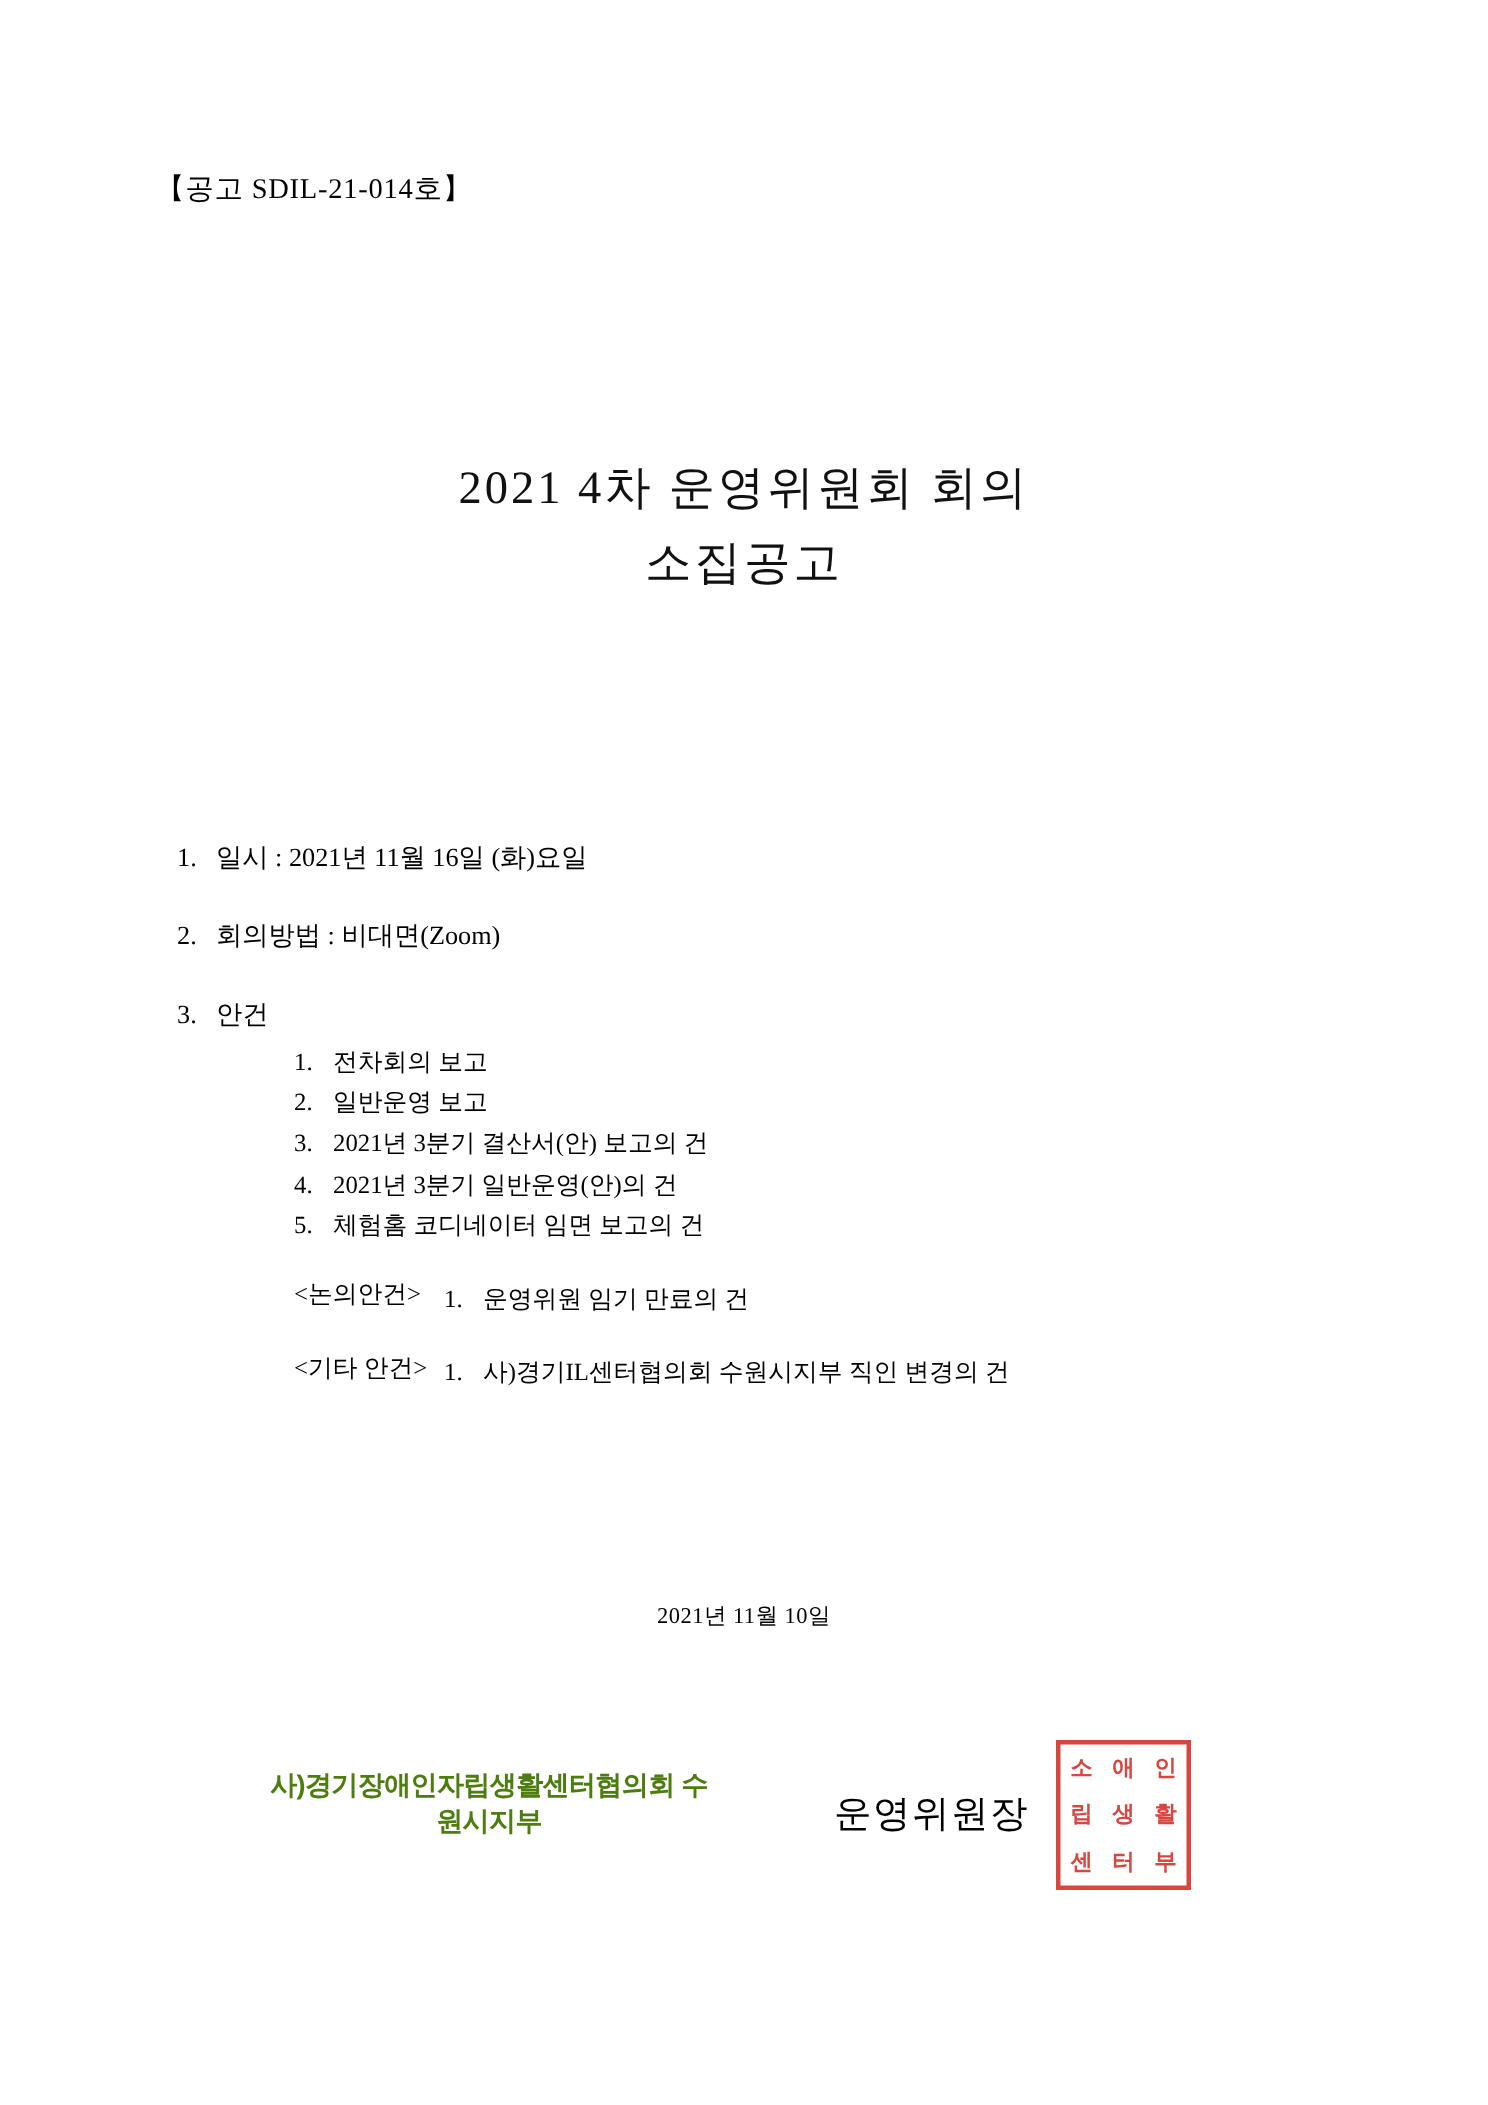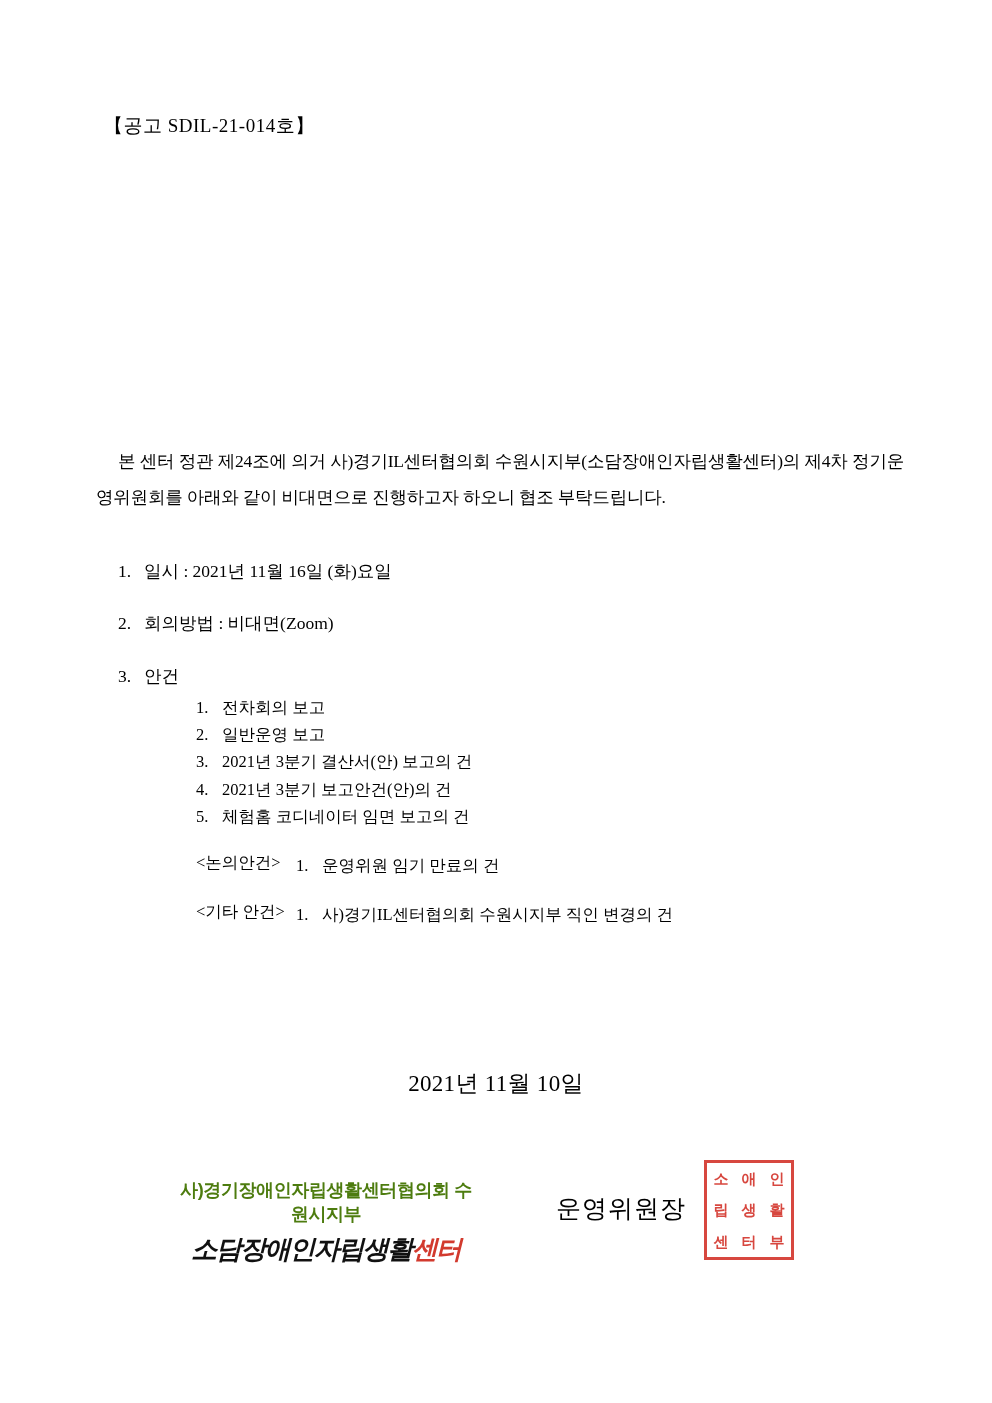--- a/index.html
+++ b/index.html
@@ -170,21 +170,21 @@
   }
   .agenda-txt { flex: 1; }
 
   
   .date {
     position: absolute;
     left: 0;
     right: 0;
     top: 1068px;
     text-align: center;
-    font-size: 23px;
+    font-size: 15px;
     letter-spacing: 0.3px;
   }
 
   
   .sig {
     position: absolute;
     left: 0;
     right: 0;
     top: 1160px;
     height: 140px;
@@ -245,22 +245,25 @@
   }
 </style>
 </head>
 <body>
 
 <div class="page">
 
   <div class="notice-id">【공고 SDIL-21-014호】</div>
 
 
-
-  <div class="intro">본 센터 정관 제24조에 의거 사)경기IL센터협의회 수원시지부(소담장애인자립생활센터)의 제4차 정기운영위원회를 아래와 같이 비대면으로 진행하고자 하오니 협조 부탁드립니다.</div>
+  <div class="title">
+    <span class="l1">2021 4차 운영위원회 회의</span>
+    <span class="l2">소집공고</span>
+  </div>
+
 
   <div class="items">
     <div class="item">
       <span class="item-no">1.</span>
       <span class="item-text">일시 : 2021년 11월 16일 (화)요일</span>
     </div>
     <div class="item">
       <span class="item-no">2.</span>
       <span class="item-text">회의방법 : 비대면(Zoom)</span>
     </div>
@@ -281,21 +284,21 @@
         <div class="agenda-line">
           <span class="agenda-num">2.</span>
           <span class="agenda-txt">일반운영 보고</span>
         </div>
         <div class="agenda-line">
           <span class="agenda-num">3.</span>
           <span class="agenda-txt">2021년 3분기 결산서(안) 보고의 건</span>
         </div>
         <div class="agenda-line">
           <span class="agenda-num">4.</span>
-          <span class="agenda-txt">2021년 3분기 보고안건(안)의 건</span>
+          <span class="agenda-txt">2021년 3분기 일반운영(안)의 건</span>
         </div>
         <div class="agenda-line">
           <span class="agenda-num">5.</span>
           <span class="agenda-txt">체험홈 코디네이터 임면 보고의 건</span>
         </div>
       </div>
     </div>
 
     <div class="agenda-group">
       <div class="agenda-label">&lt;논의안건&gt;</div>
@@ -317,23 +320,20 @@
       </div>
     </div>
 
   </div>
 
   <div class="date">2021년 11월 10일</div>
 
   <div class="sig">
     <div class="org-mark">
       <div class="org-top">사)경기장애인자립생활센터협의회 수원시지부</div>
-      <div class="org-name">
-        <span>소담장애인</span><span>자립생활</span><span class="accent">센터</span>
-      </div>
     </div>
 
     <div class="signer">운영위원장</div>
 
     <div class="stamp">
       <span>소</span>
       <span>애</span>
       <span>인</span>
       <span>립</span>
       <span>생</span>

